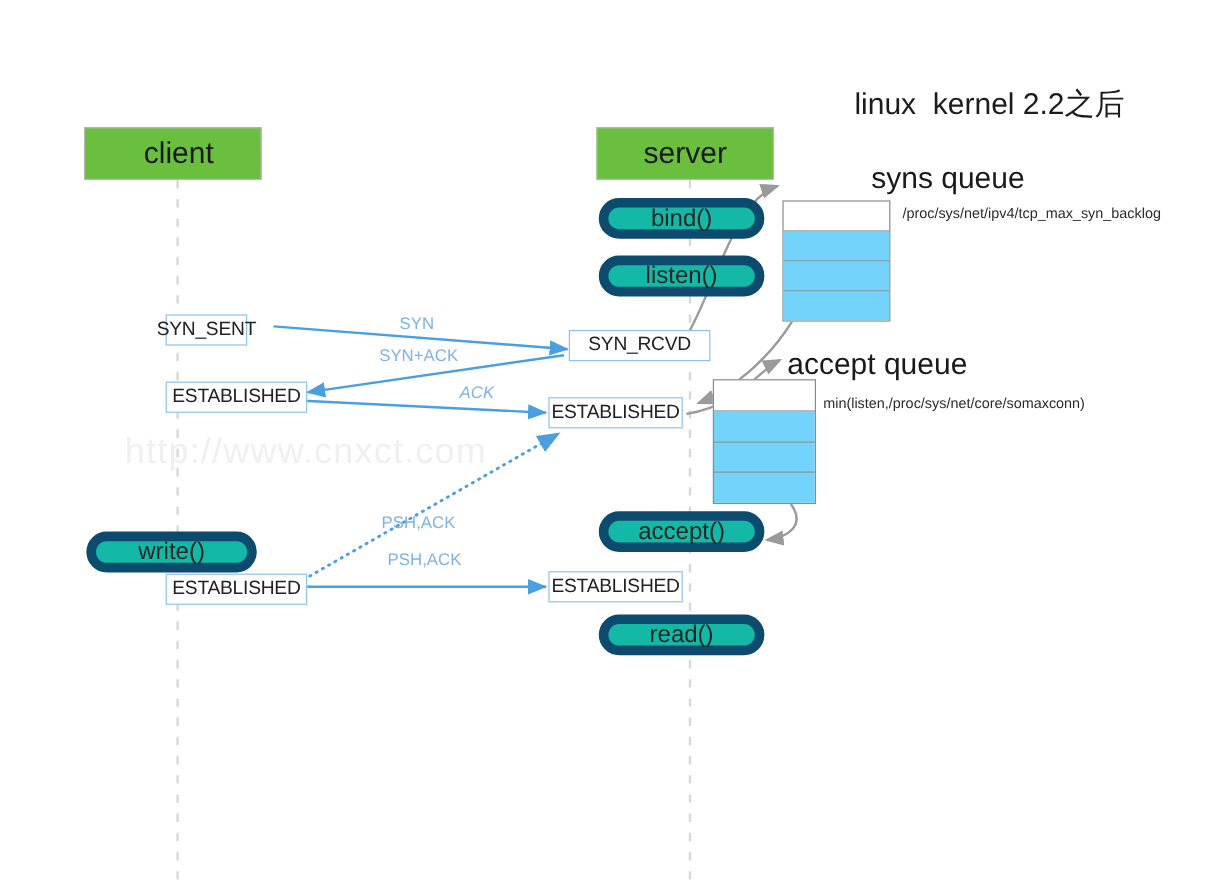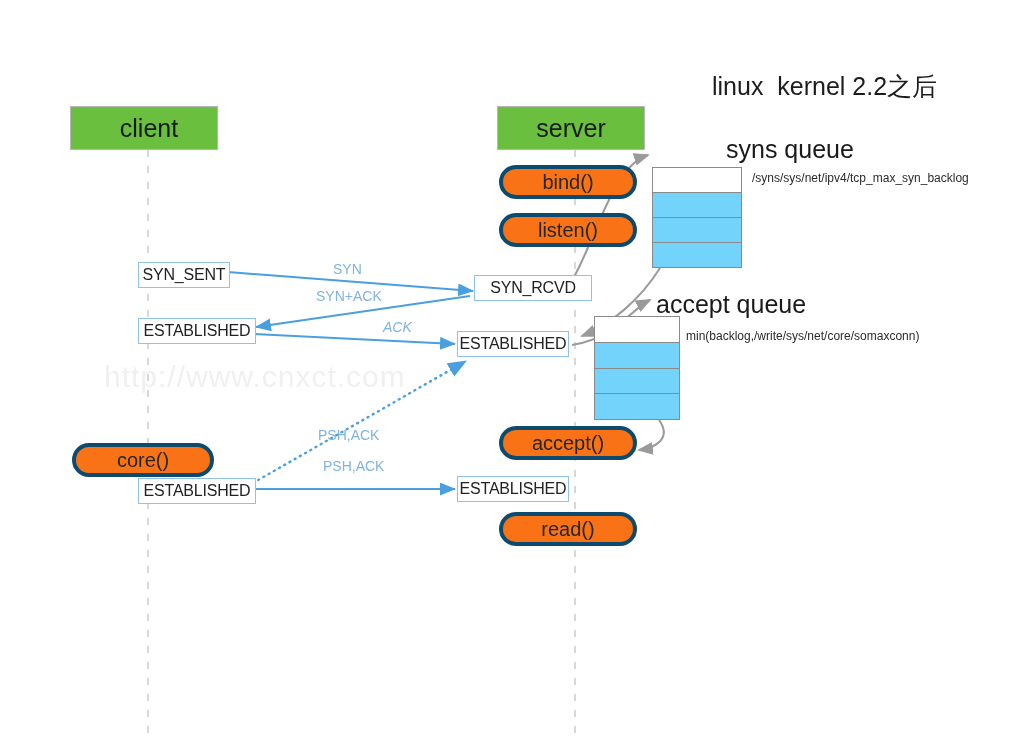--- a/index.html
+++ b/index.html
@@ -33,22 +33,22 @@
     border:1px solid #b6b6b6;
     color:#1a1a1a;
     font-size:25px;
     display:flex;align-items:center;justify-content:center;
     box-sizing:border-box;
   }
 
   
   .pill{
     position:absolute;
-    background:#f97316;
-    border:4px solid #0c4a6e;
+    background:#14b8a6;
+    border:8px solid #0c4a6e;
     border-radius:999px;
     color:#262626;
     font-size:20px;
     display:flex;align-items:center;justify-content:center;
     box-sizing:border-box;
     white-space:nowrap;
   }
 
   
   .state{
@@ -148,25 +148,25 @@
     <path d="M 660 268 C 640 300 610 325 582 336" fill="none" stroke="#9a9a9a" stroke-width="2" marker-end="url(#arrGray)"></path>
 
     <path d="M 572 345 C 616 338 630 310 650 300" fill="none" stroke="#9a9a9a" stroke-width="2" marker-end="url(#arrGray)"></path>
 
     <path d="M 659 420 C 672 438 656 448 639 450" fill="none" stroke="#9a9a9a" stroke-width="2" marker-end="url(#arrGray)"></path>
   </svg>
 
   <div class="actor" style="left:70px;top:106px;width:148px;height:44px;padding-left:10px;">client</div>
   <div class="actor" style="left:497px;top:106px;width:148px;height:44px;">server</div>
 
-  <div class="state" style="left:138px;top:262px;width:92px;height:26px;">SYN_SENT</div>
+  <div class="state" style="left:138px;top:262px;width:68px;height:26px;">SYN_SENT</div>
 
   <div class="state" style="left:138px;top:318px;width:118px;height:26px;">ESTABLISHED</div>
 
-  <div class="pill" style="left:72px;top:443px;width:142px;height:34px;">core()</div>
+  <div class="pill" style="left:72px;top:443px;width:142px;height:34px;">write()</div>
   <div class="state" style="left:138px;top:478px;width:118px;height:26px;">ESTABLISHED</div>
 
   <div class="pill" style="left:499px;top:165px;width:138px;height:34px;">bind()</div>
   <div class="pill" style="left:499px;top:213px;width:138px;height:34px;">listen()</div>
 
   <div class="state" style="left:474px;top:275px;width:118px;height:26px;">SYN_RCVD</div>
 
   <div class="state" style="left:457px;top:331px;width:112px;height:26px;">ESTABLISHED</div>
 
   <div class="pill" style="left:499px;top:426px;width:138px;height:34px;">accept()</div>
@@ -175,30 +175,30 @@
 
   <div class="pill" style="left:499px;top:512px;width:138px;height:34px;">read()</div>
 
   <div class="pktlabel" style="left:333px;top:261px;">SYN</div>
   <div class="pktlabel" style="left:316px;top:288px;">SYN+ACK</div>
   <div class="pktlabel" style="left:383px;top:319px;font-style:italic;">ACK</div>
   <div class="pktlabel" style="left:318px;top:427px;">PSH,ACK</div>
   <div class="pktlabel" style="left:323px;top:458px;">PSH,ACK</div>
 
   <div class="queue-title" style="left:726px;top:135px;">syns queue</div>
-  <div class="queue-note" style="left:752px;top:171px;">/syns/sys/net/ipv4/tcp_max_syn_backlog</div>
+  <div class="queue-note" style="left:752px;top:171px;">/proc/sys/net/ipv4/tcp_max_syn_backlog</div>
   <div class="queue" style="left:652px;top:167px;width:90px;height:101px;">
     <div class="cell"></div>
     <div class="cell filled"></div>
     <div class="cell filled"></div>
     <div class="cell filled"></div>
   </div>
 
   <div class="queue-title" style="left:656px;top:290px;">accept queue</div>
-  <div class="queue-note" style="left:686px;top:329px;">min(backlog,/write/sys/net/core/somaxconn)</div>
+  <div class="queue-note" style="left:686px;top:329px;">min(listen,/proc/sys/net/core/somaxconn)</div>
   <div class="queue" style="left:594px;top:316px;width:86px;height:104px;">
     <div class="cell"></div>
     <div class="cell filled"></div>
     <div class="cell filled"></div>
     <div class="cell filled"></div>
   </div>
 
 </div>
 
 </body></html>

